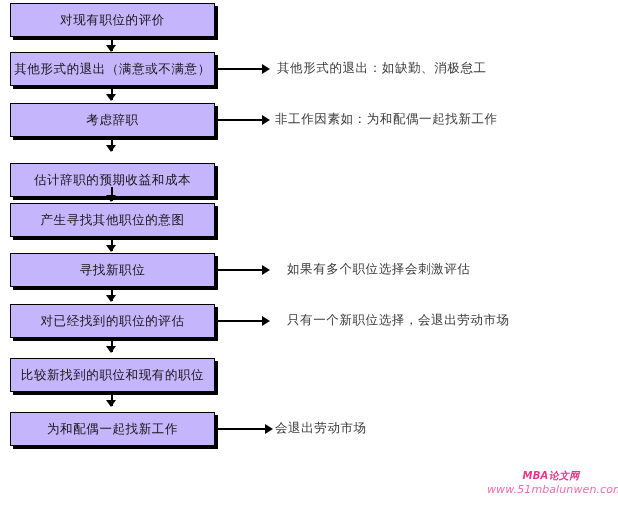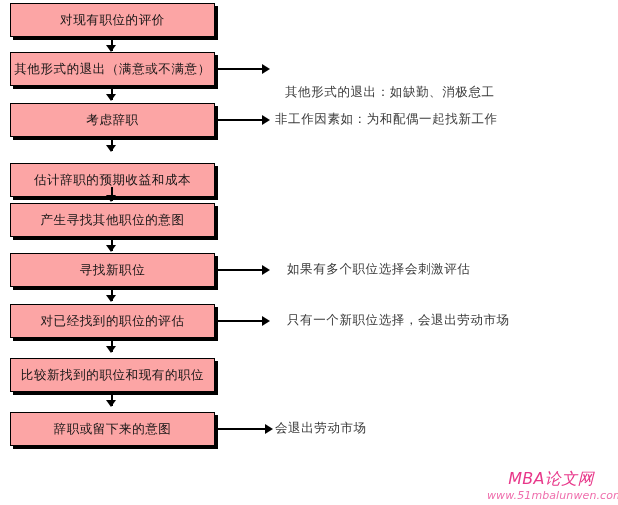--- a/index.html
+++ b/index.html
@@ -23,21 +23,21 @@
     height: 505px;
   }
 
   
   .flow-box {
     position: absolute;
     left: 10px;
     width: 205px;
     height: 34px;
     box-sizing: border-box;
-    background: #fca5a5;
+    background: #c4b5fd;
     border: 1.6px solid #000000;
     
     box-shadow: 3px 3px 0 0 #000000;
   }
   .flow-box .box-label {
     position: absolute;
     left: 0; right: 0;
     top: 50%;
     transform: translateY(-50%);
     text-align: center;
@@ -102,22 +102,22 @@
   
   #watermark {
     position: absolute;
     left: 487px;
     top: 470px;
     width: 128px;
     text-align: center;
     font-family: "DejaVu Sans", "Liberation Sans", sans-serif;
   }
   #watermark .wm-brand {
-    font-size: 16px;
-    font-weight: normal;
+    font-size: 10px;
+    font-weight: bold;
     font-style: italic;
     color: #e8388a;
     letter-spacing: 0.3px;
     line-height: 1.15;
   }
   #watermark .wm-url {
     font-size: 11px;
     font-style: italic;
     color: #ef6fad;
     letter-spacing: 0.1px;
@@ -134,21 +134,21 @@
     <div class="box-label">对现有职位的评价</div>
   </div>
   <div class="v-connector" style="top:37px; height:14px;"></div>
   <div class="v-arrowhead" style="top:45px;"></div>
 
   <div class="flow-box" style="top:52px;">
     <div class="box-label">其他形式的退出（满意或不满意）</div>
   </div>
   <div class="h-branch" style="left:217px; top:68px; width:47px;"></div>
   <div class="h-arrowhead" style="left:262px; top:63.5px;"></div>
-  <div class="side-note" style="left:285px; top:61px;margin-top:24px;">其他形式的退出：如缺勤、消极怠工</div>
+  <div class="side-note" style="left:277px; top:61px;">其他形式的退出：如缺勤、消极怠工</div>
   <div class="v-connector" style="top:86px; height:14px;"></div>
   <div class="v-arrowhead" style="top:94px;"></div>
 
   <div class="flow-box" style="top:103px;">
     <div class="box-label">考虑辞职</div>
   </div>
   <div class="h-branch" style="left:217px; top:119px; width:47px;"></div>
   <div class="h-arrowhead" style="left:262px; top:114.5px;"></div>
   <div class="side-note" style="left:275px; top:112px;text-align:center;">非工作因素如：为和配偶一起找新工作</div>
   <div class="v-connector" style="top:137px; height:14px;"></div>
@@ -184,21 +184,21 @@
   <div class="v-connector" style="top:338px; height:14px;"></div>
   <div class="v-arrowhead" style="top:346px;"></div>
 
   <div class="flow-box" style="top:358px;">
     <div class="box-label">比较新找到的职位和现有的职位</div>
   </div>
   <div class="v-connector" style="top:392px; height:14px;"></div>
   <div class="v-arrowhead" style="top:400px;"></div>
 
   <div class="flow-box" style="top:412px;">
-    <div class="box-label">辞职或留下来的意图</div>
+    <div class="box-label">为和配偶一起找新工作</div>
   </div>
   <div class="h-branch" style="left:217px; top:428px; width:50px;"></div>
   <div class="h-arrowhead" style="left:265px; top:423.5px;"></div>
   <div class="side-note" style="left:275px; top:421px;">会退出劳动市场</div>
 
 
   <div id="watermark">
     <div class="wm-brand">MBA论文网</div>
     <div class="wm-url">www.51mbalunwen.com</div>
   </div>

